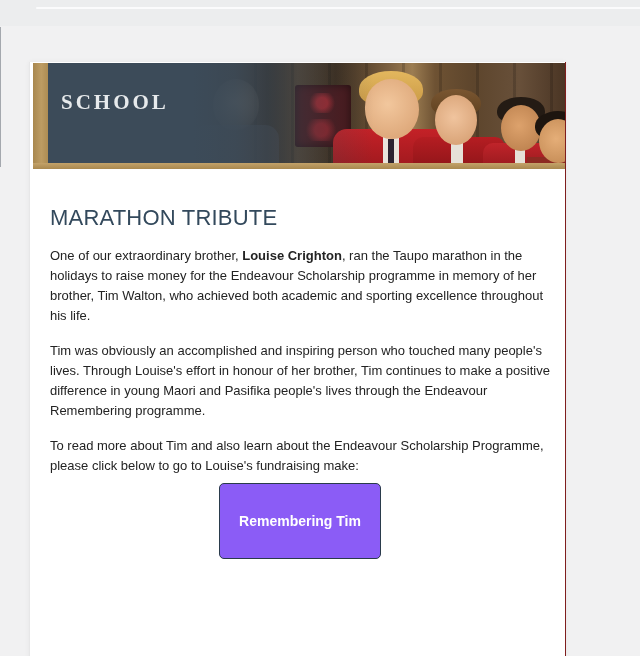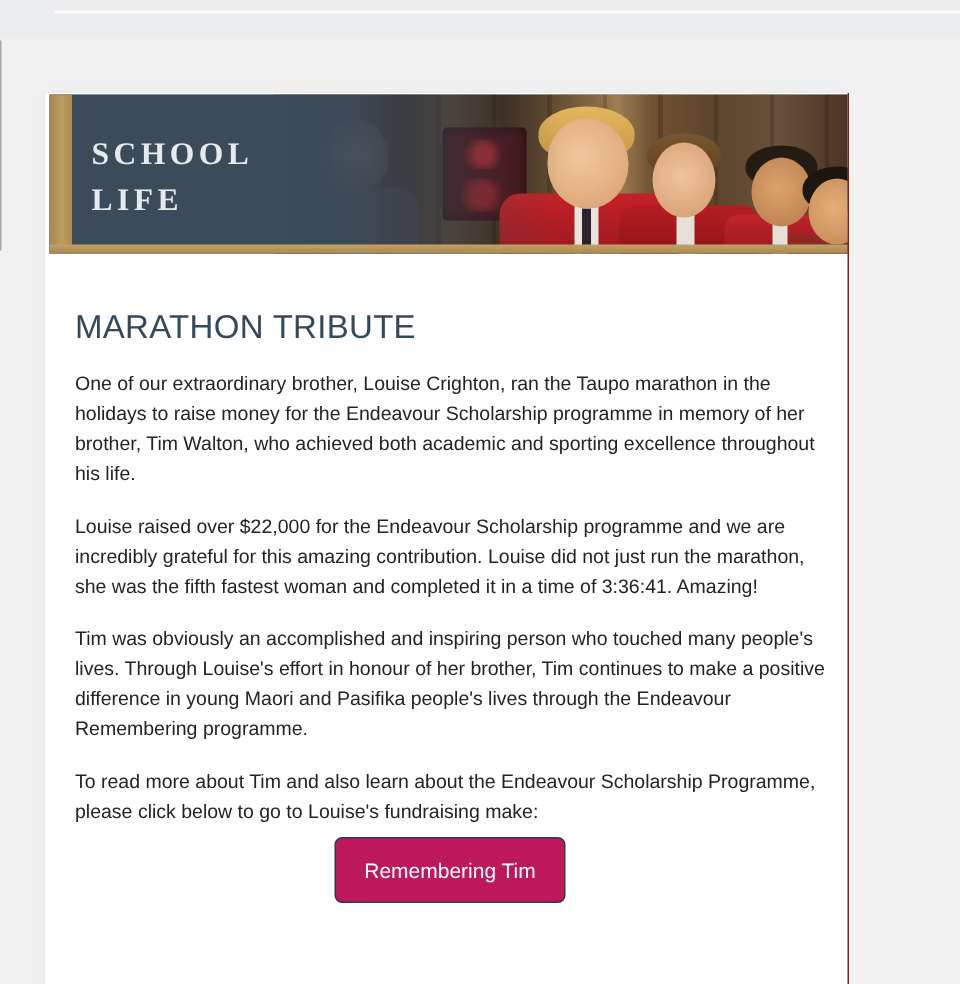--- a/index.html
+++ b/index.html
@@ -92,25 +92,25 @@
   .banner-title { position:absolute; left:28px; top:24px; z-index:8;
     font-family:"Liberation Serif", serif; font-weight:600;
     font-size:21px; line-height:31px; letter-spacing:3px; color:#E7EAEC; }
 
   
   .content { padding:0 15px 0 20px; }
   h1.article-heading { margin:36px 0 15px; font-size:22px; line-height:26px;
     font-weight:normal; color:#33495C; letter-spacing:0.2px; }
   .content p { margin:0 0 15px; font-size:13px; line-height:20px; color:#232323; }
   .content p.tight { margin-bottom:7px; }
-  .bold { font-weight:normal; }
+  .bold { font-weight:bold; }
   .btn-row { text-align:center; margin:0 0 26px; }
-  .cta-btn { display:inline-block; background:#be185d; border:1px solid #2A3B4B;
-    color:#FFFFFF; font-family:"Liberation Sans", sans-serif; font-weight:normal;
-    font-size:14px; line-height:16px; padding:13px 19px; border-radius:5px; cursor:pointer; }
+  .cta-btn { display:inline-block; background:#8b5cf6; border:1px solid #2A3B4B;
+    color:#FFFFFF; font-family:"Liberation Sans", sans-serif; font-weight:bold;
+    font-size:14px; line-height:16px; padding:29px 19px; border-radius:5px; cursor:pointer; }
 </style>
 </head>
 <body>
 
 <div class="top-band">
   <div class="band-line"></div>
 </div>
 <div class="edge-line"></div>
 
 <div class="card">
@@ -135,30 +135,28 @@
       <div class="fig b3-head"></div>
       <div class="fig b4-body"></div>
       <div class="fig b4-hair"></div>
       <div class="fig b4-head"></div>
     </div>
     <div class="blue-overlay"></div>
     <div class="gold-left"></div>
     <div class="gold-bottom"></div>
     <div class="banner-title">
       <div>SCHOOL</div>
-      <div>LIFE</div>
     </div>
   </div>
 
   <div class="content">
     <h1 class="article-heading">MARATHON TRIBUTE</h1>
 
     <p><span>One of our extraordinary brother, </span><span class="bold">Louise Crighton</span><span>, ran the Taupo marathon in the holidays to raise money for the Endeavour Scholarship programme in memory of her brother, Tim Walton, who achieved both academic and sporting excellence throughout his life.</span></p>
 
-    <p>Louise raised over $22,000 for the Endeavour Scholarship programme and we are incredibly grateful for this amazing contribution. Louise did not just run the marathon, she was the fifth fastest woman and completed it in a time of 3:36:41. Amazing!</p>
 
     <p>Tim was obviously an accomplished and inspiring person who touched many people's lives. Through Louise's effort in honour of her brother, Tim continues to make a positive difference in young Maori and Pasifika people's lives through the Endeavour Remembering programme.</p>
 
     <p class="tight">To read more about Tim and also learn about the Endeavour Scholarship Programme, please click below to go to Louise's fundraising make:</p>
 
     <div class="btn-row">
       <a class="cta-btn">Remembering Tim</a>
     </div>
 
   </div>

